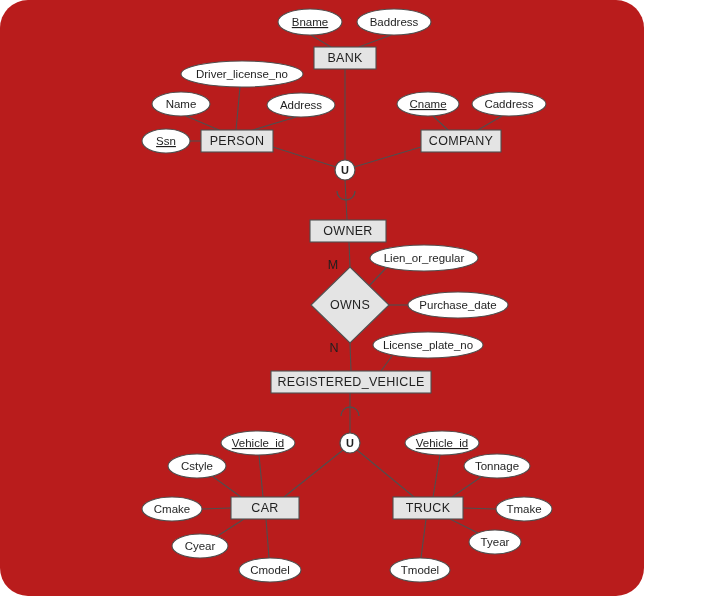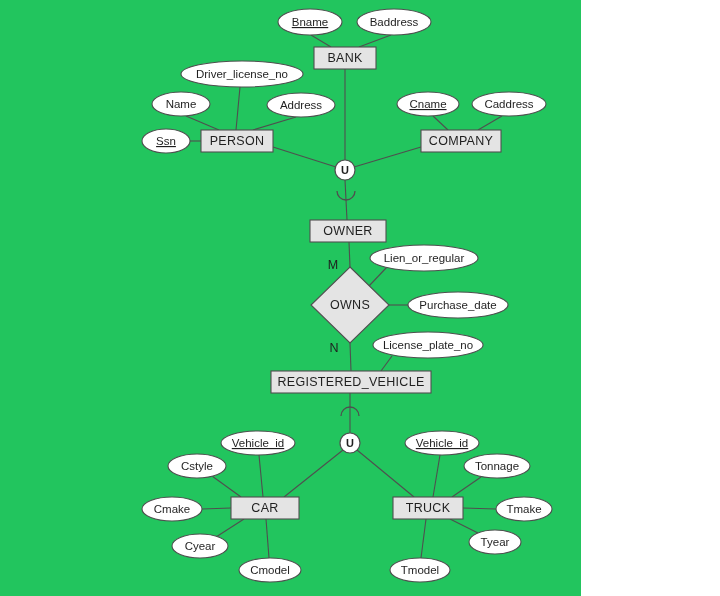--- a/index.html
+++ b/index.html
@@ -1,26 +1,27 @@
 <!DOCTYPE html>
 <html><head>
 <meta charset="utf-8">
 <style>
   html, body {
     margin: 0;
     padding: 0;
     background: #ffffff;
   }
   .stage {
-    width: 581px;
+    width: 644px;
     height: 596px;
-    background: #22c55e;
+    background: #b91c1c;
     position: relative;
     font-family: "Liberation Sans", "DejaVu Sans", sans-serif;
     overflow: hidden;
+    border-radius: 28px;
   }
   svg { display: block; }
   .entity-rect   { fill: #e4e4e4; stroke: #4f4f4f; stroke-width: 1.1; }
   .rel-diamond   { fill: #e4e4e4; stroke: #4f4f4f; stroke-width: 1.1; }
   .attr-ellipse  { fill: #ffffff; stroke: #4f4f4f; stroke-width: 1.1; }
   .u-circle      { fill: #ffffff; stroke: #4f4f4f; stroke-width: 1.2; }
   .connector     { stroke: #4f4f4f; stroke-width: 1.1; fill: none; }
   .subset        { stroke: #4f4f4f; stroke-width: 1.3; fill: none; }
   text           { fill: #1f1f1f; text-anchor: middle; }
   .entity-label  { font-size: 12.5px; letter-spacing: 0.3px; }

